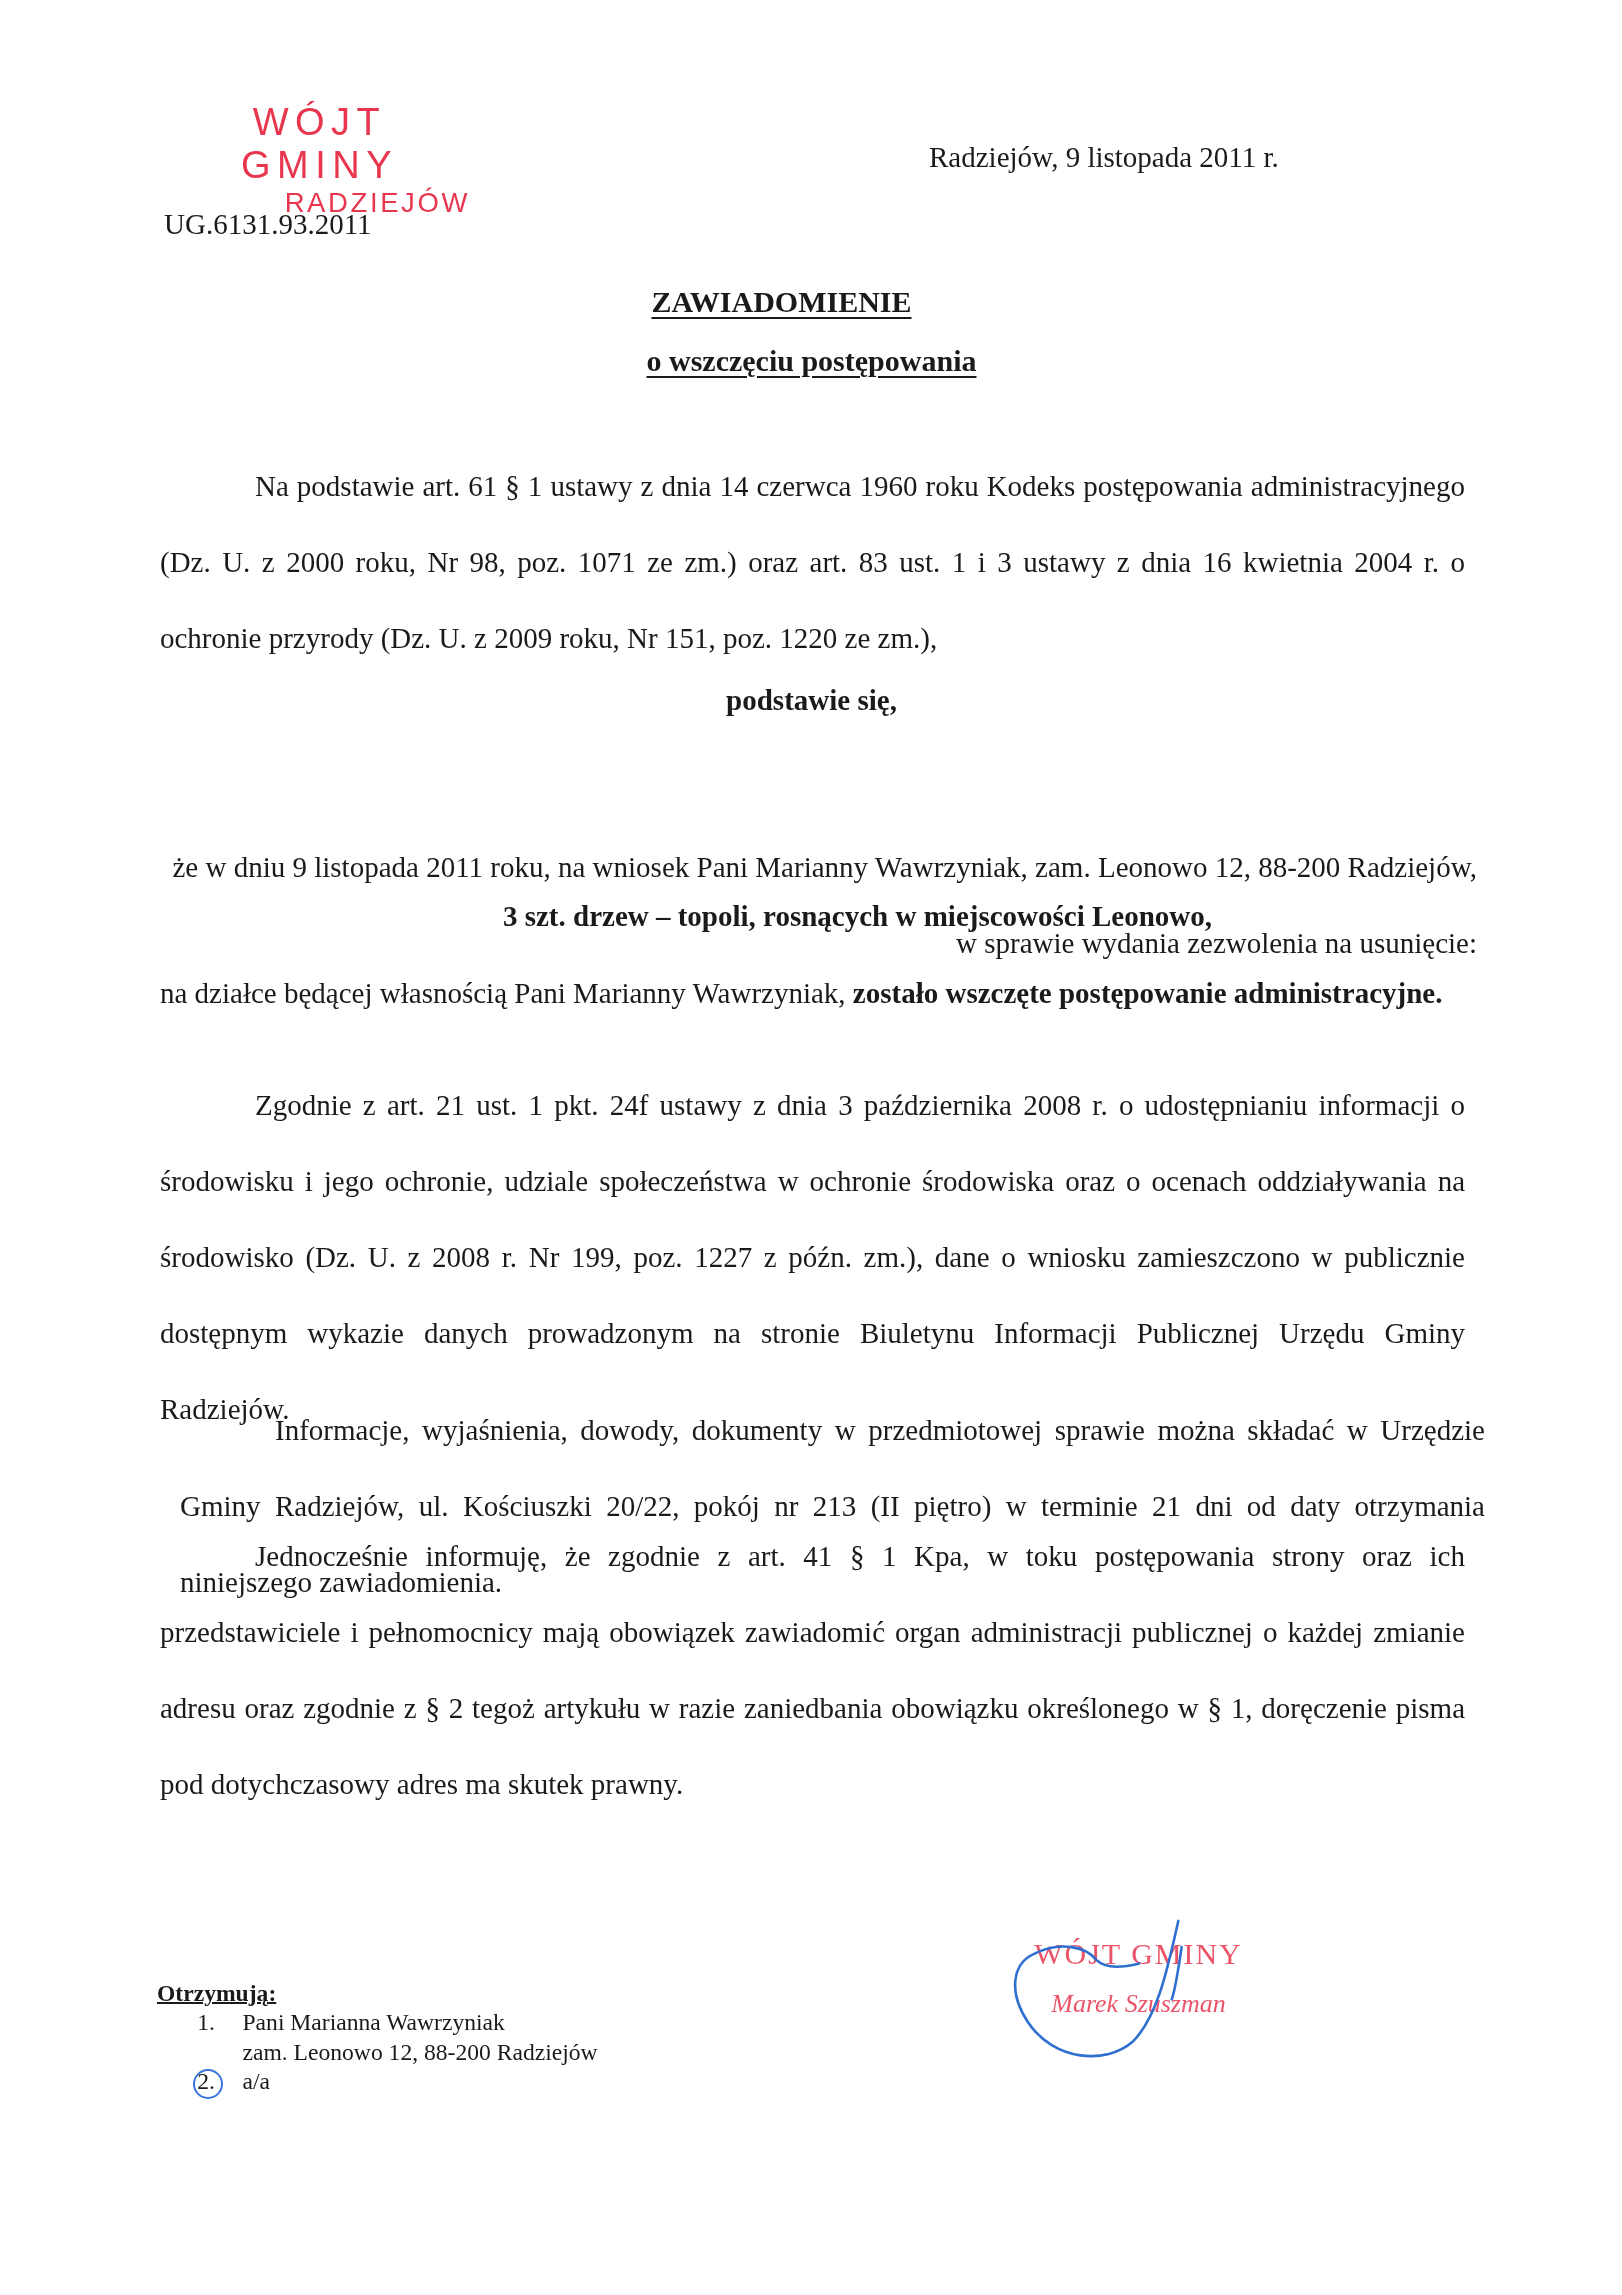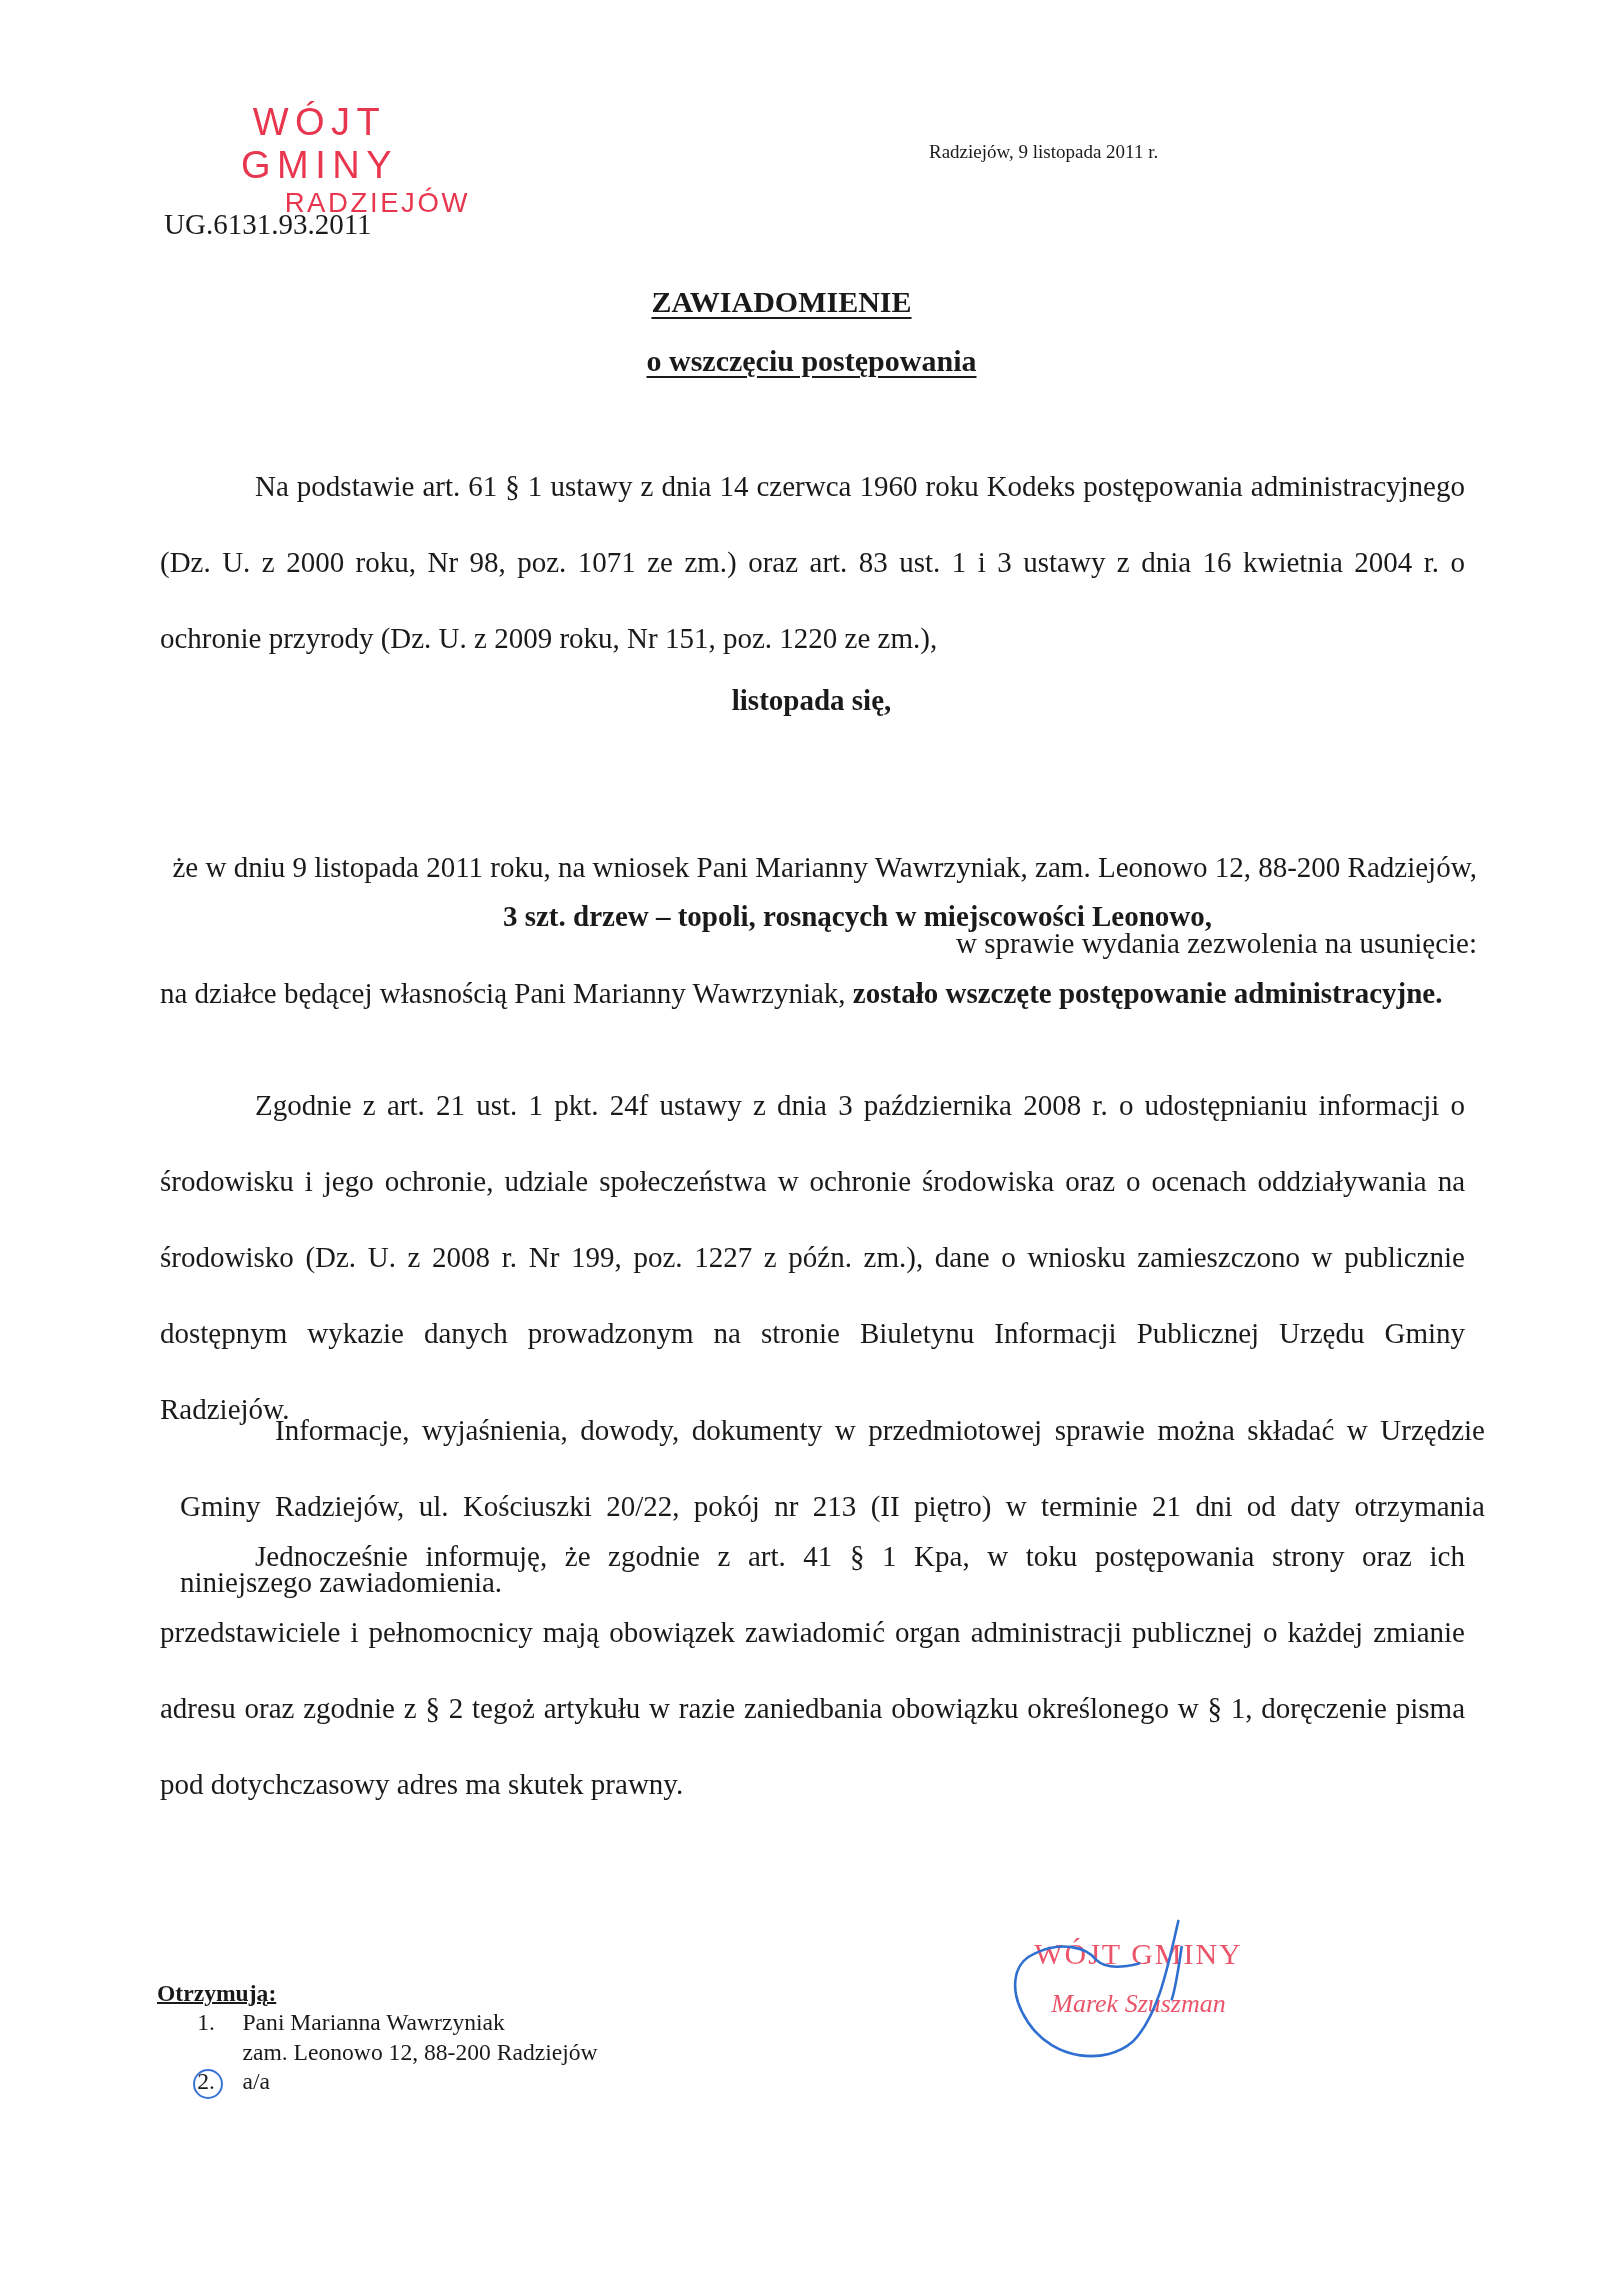--- a/index.html
+++ b/index.html
@@ -4,21 +4,21 @@
 <style>
   html, body { margin: 0; padding: 0; background: #ffffff; }
   body { width: 1623px; height: 2295px; position: relative; overflow: hidden;
          font-family: "Liberation Serif", "DejaVu Serif", serif; color: #1a1a1a; }
   .abs { position: absolute; }
   .stamp-top { left: 169px; top: 101px; width: 301px; text-align: center; color: #e8364f;
                font-family: "Liberation Sans", "DejaVu Sans", sans-serif; }
   .stamp-top .l1 { font-size: 38px; letter-spacing: 6.5px; line-height: 43px; }
   .stamp-top .l2 { font-size: 27.5px; letter-spacing: 2.6px; line-height: 31px; text-align: right; }
   .ref { left: 164px; top: 208px; font-size: 29px; }
-  .date { left: 929px; top: 141px; font-size: 19px; }
+  .date { left: 929px; top: 141px; font-size: 29px; }
   .title1 { left: 0; width: 1563px; top: 285px; text-align: center; font-weight: bold; font-size: 30px; }
   .title1 span, .title2 span { text-decoration: underline; text-decoration-thickness: 2px; text-underline-offset: 5.2px; }
   .title2 { left: 0; width: 1623px; top: 344px; text-align: center; font-weight: bold; font-size: 30px; }
   .body { left: 160px; width: 1305px; font-size: 29px; line-height: 76px; text-align: justify; }
   .p1 { top: 448px; text-indent: 95px; }
   .center-bold { left: 0; width: 1623px; text-align: center; font-weight: bold; font-size: 29px; }
   .zaw { top: 684px; }
   .p2 { top: 829px; text-align: right; margin-left: 12px; }
   .trees { top: 900px; margin-left: 46px; }
   .p3 { top: 955px; text-align: left; }
@@ -44,21 +44,21 @@
   <div class="l2">RADZIEJÓW</div>
 </div>
 
 <div class="abs ref">UG.6131.93.2011</div>
 <div class="abs date">Radziejów, 9 listopada  2011 r.</div>
 
 <div class="abs title1"><span>ZAWIADOMIENIE</span></div>
 <div class="abs title2"><span>o wszczęciu postępowania</span></div>
 
 <div class="abs body p1">Na podstawie art. 61 § 1 ustawy z dnia 14 czerwca 1960 roku Kodeks postępowania administracyjnego (Dz. U. z 2000 roku, Nr 98, poz. 1071 ze zm.) oraz art. 83 ust. 1 i 3 ustawy z dnia 16 kwietnia 2004 r. o ochronie przyrody (Dz. U. z 2009 roku, Nr 151, poz. 1220 ze zm.),</div>
-<div class="abs center-bold zaw">listopada się,</div>
+<div class="abs center-bold zaw">podstawie się,</div>
 <div class="abs body p2">że w dniu 9 listopada 2011 roku, na wniosek Pani Marianny Wawrzyniak, zam. Leonowo 12, 88-200 Radziejów, w sprawie wydania zezwolenia na usunięcie:</div>
 <div class="abs center-bold trees">3 szt. drzew – topoli, rosnących w miejscowości Leonowo,</div>
 <div class="abs body p3">
   <span>na działce będącej własnością Pani Marianny Wawrzyniak, </span><b>zostało wszczęte postępowanie administracyjne.</b>
 </div>
 <div class="abs body p4">Zgodnie z art. 21 ust. 1 pkt. 24f ustawy z dnia 3 października 2008 r. o udostępnianiu informacji o środowisku i jego ochronie, udziale społeczeństwa w ochronie środowiska oraz o ocenach oddziaływania na środowisko (Dz. U. z 2008 r. Nr 199, poz. 1227 z późn. zm.), dane o wniosku zamieszczono w publicznie dostępnym wykazie danych prowadzonym na stronie Biuletynu Informacji Publicznej Urzędu Gminy Radziejów.</div>
 <div class="abs body p5">Informacje, wyjaśnienia, dowody, dokumenty w przedmiotowej sprawie można składać w Urzędzie Gminy Radziejów, ul. Kościuszki 20/22, pokój nr 213 (II piętro) w terminie 21 dni od daty otrzymania niniejszego zawiadomienia.</div>
 <div class="abs body p6">Jednocześnie informuję, że zgodnie z art. 41 § 1 Kpa, w toku postępowania strony oraz ich przedstawiciele i pełnomocnicy mają obowiązek zawiadomić organ administracji publicznej o każdej zmianie adresu oraz zgodnie z § 2 tegoż artykułu w razie zaniedbania obowiązku określonego w § 1, doręczenie pisma pod dotychczasowy adres ma skutek prawny.</div>
 
 <div class="abs recip">

